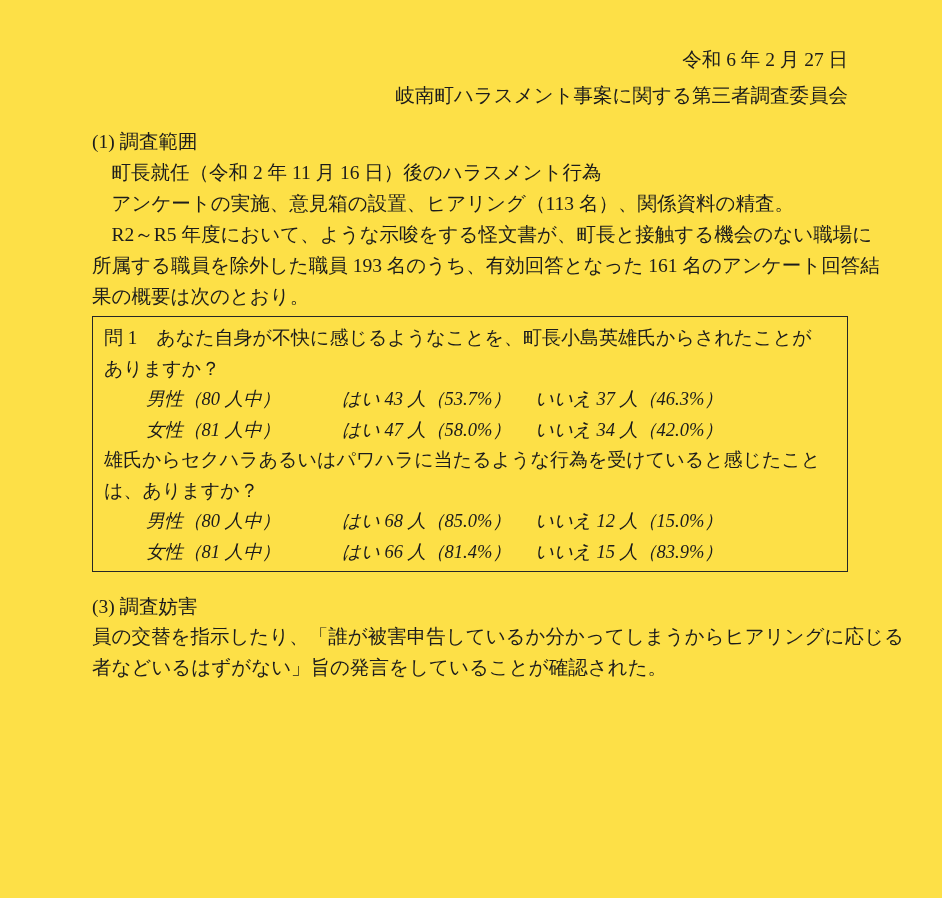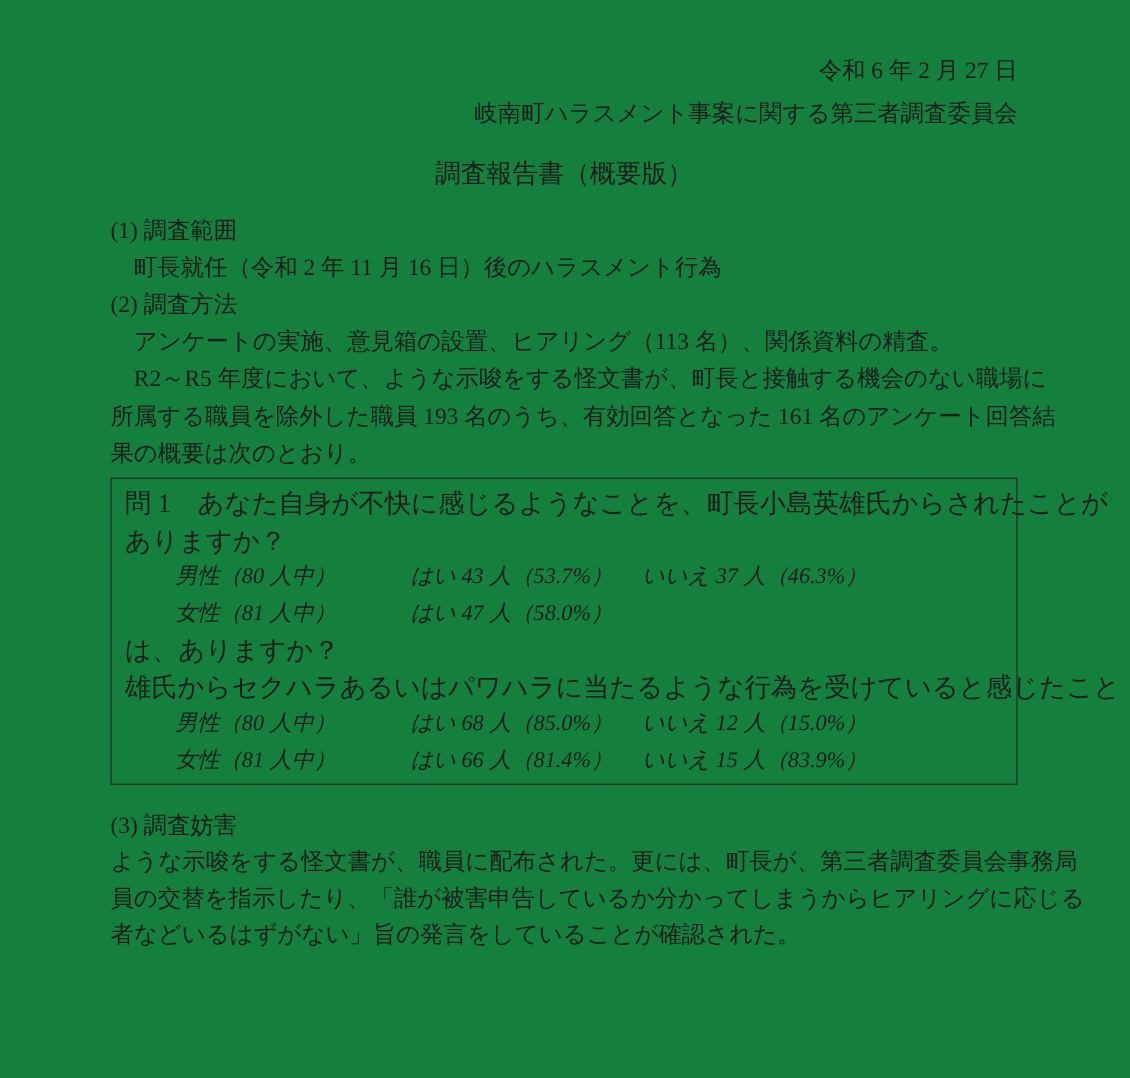--- a/index.html
+++ b/index.html
@@ -1,21 +1,21 @@
 <!DOCTYPE html>
 <html lang="ja"><head>
 <meta charset="utf-8">
 <style>
   html, body { margin: 0; padding: 0; background: #ffffff; }
   .page {
     position: relative;
     width: 942px;
     height: 898px;
     overflow: hidden;
-    background: #15803d;
+    background: #fde047;
     color: #1c1c1c;
     font-family: "Liberation Serif", "DejaVu Serif", serif;
   }
   .content {
     padding: 44px 94px 0 92px; 
   }
   .line {
     font-size: 19.5px;
     line-height: 31px;
     white-space: pre;
@@ -35,21 +35,21 @@
     margin-top: 27px;
     white-space: pre;
   }
   .mt-item { margin-top: 15px; }
   .survey-box {
     border: 1.5px solid #262626;
     margin-top: 4px;
     padding: 6px 12px 4px 11px;
   }
   .survey-box .line {
-    font-size: 22px;
+    font-size: 19px;
     line-height: 30.5px;
   }
   .result-row {
     display: flex;
     padding-left: 42px;
     font-size: 18.5px;
     line-height: 30.5px;
     white-space: pre;
     font-style: italic;
   }
@@ -60,62 +60,60 @@
 </style>
 </head>
 <body>
 
 <div class="page">
   <div class="content">
 
     <div class="line right">令和 6 年 2 月 27 日</div>
     <div class="line right" style="margin-top:5px">岐南町ハラスメント事案に関する第三者調査委員会</div>
 
-    <div class="doc-title">調査報告書（概要版）</div>
 
 
     <div class="line mt-item">(1) 調査範囲</div>
     <div class="line">　町長就任（令和 2 年 11 月 16 日）後のハラスメント行為</div>
 
-    <div class="line">(2) 調査方法</div>
     <div class="line">　アンケートの実施、意見箱の設置、ヒアリング（113 名）、関係資料の精査。</div>
     <div class="line">　R2～R5 年度において、ような示唆をする怪文書が、町長と接触する機会のない職場に</div>
     <div class="line">所属する職員を除外した職員 193 名のうち、有効回答となった 161 名のアンケート回答結</div>
     <div class="line">果の概要は次のとおり。</div>
 
     <div class="survey-box">
       <div class="line">問 1　あなた自身が不快に感じるようなことを、町長小島英雄氏からされたことが</div>
       <div class="line">ありますか？</div>
 
       <div class="result-row">
         <span class="col-group">男性（80 人中）</span>
         <span class="col-yes">はい 43 人（53.7%）</span>
         <span class="col-no">いいえ 37 人（46.3%）</span>
       </div>
       <div class="result-row">
         <span class="col-group">女性（81 人中）</span>
         <span class="col-yes">はい 47 人（58.0%）</span>
+        <span class="col-no">いいえ 34 人（42.0%）</span>
       </div>
 
+      <div class="line">雄氏からセクハラあるいはパワハラに当たるような行為を受けていると感じたこと</div>
       <div class="line">は、ありますか？</div>
-      <div class="line">雄氏からセクハラあるいはパワハラに当たるような行為を受けていると感じたこと</div>
 
       <div class="result-row">
         <span class="col-group">男性（80 人中）</span>
         <span class="col-yes">はい 68 人（85.0%）</span>
         <span class="col-no">いいえ 12 人（15.0%）</span>
       </div>
       <div class="result-row">
         <span class="col-group">女性（81 人中）</span>
         <span class="col-yes">はい 66 人（81.4%）</span>
         <span class="col-no">いいえ 15 人（83.9%）</span>
       </div>
     </div>
 
     <div class="line mt-after-box">(3) 調査妨害</div>
     <div class="obstruction">
-      <div class="line">ような示唆をする怪文書が、職員に配布された。更には、町長が、第三者調査委員会事務局</div>
       <div class="line">員の交替を指示したり、「誰が被害申告しているか分かってしまうからヒアリングに応じる</div>
       <div class="line">者などいるはずがない」旨の発言をしていることが確認された。</div>
     </div>
 
   </div>
 </div>
 
 </body></html>

